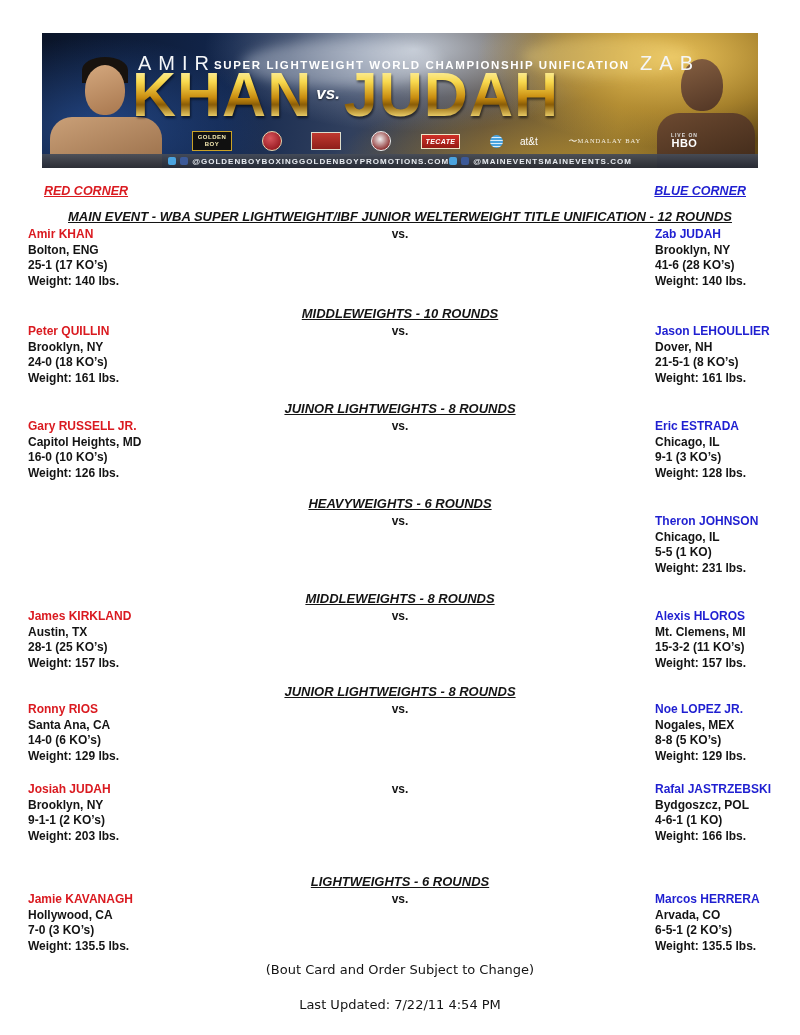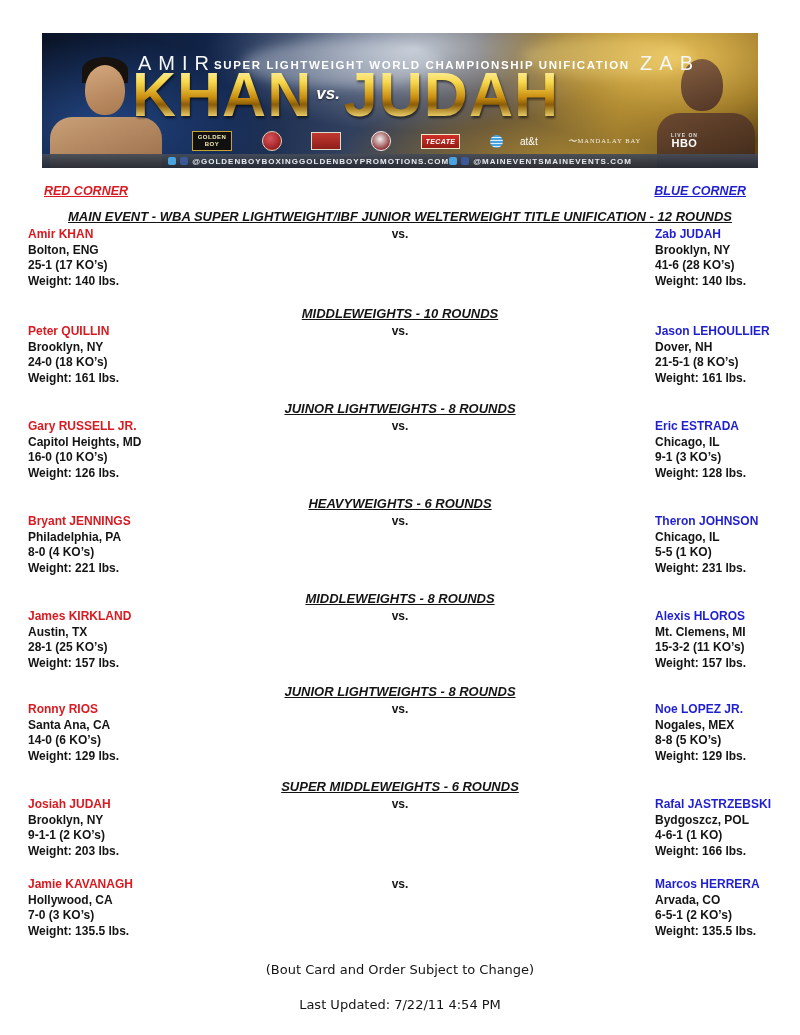--- a/index.html
+++ b/index.html
@@ -232,26 +232,20 @@
         <div>Chicago, IL</div>
         <div>9-1 (3 KO’s)</div>
         <div>Weight: 128 lbs.</div>
       </div>
     </div>
   </section>
 
   <section class="bout" style="top:496px;">
     <div class="bout-header">HEAVYWEIGHTS - 6 ROUNDS</div>
     <div class="bout-row">
-      <div class="fighter red">
-        <div class="f-name">Bryant JENNINGS</div>
-        <div>Philadelphia, PA</div>
-        <div>8-0 (4 KO’s)</div>
-        <div>Weight: 221 lbs.</div>
-      </div>
       <div class="vs">vs.</div>
       <div class="fighter blue">
         <div class="f-name">Theron JOHNSON</div>
         <div>Chicago, IL</div>
         <div>5-5 (1 KO)</div>
         <div>Weight: 231 lbs.</div>
       </div>
     </div>
   </section>
 
@@ -287,39 +281,39 @@
       <div class="fighter blue">
         <div class="f-name">Noe LOPEZ JR.</div>
         <div>Nogales, MEX</div>
         <div>8-8 (5 KO’s)</div>
         <div>Weight: 129 lbs.</div>
       </div>
     </div>
   </section>
 
   <section class="bout" style="top:779px;">
-    <div class="bout-header">SUPER MIDDLEWEIGHTS - 6 ROUNDS</div>
     <div class="bout-row">
       <div class="fighter red">
         <div class="f-name">Josiah JUDAH</div>
         <div>Brooklyn, NY</div>
         <div>9-1-1 (2 KO’s)</div>
         <div>Weight: 203 lbs.</div>
       </div>
       <div class="vs">vs.</div>
       <div class="fighter blue">
         <div class="f-name">Rafal JASTRZEBSKI</div>
         <div>Bydgoszcz, POL</div>
         <div>4-6-1 (1 KO)</div>
         <div>Weight: 166 lbs.</div>
       </div>
     </div>
   </section>
 
   <section class="bout" style="top:874px;">
+    <div class="bout-header">LIGHTWEIGHTS - 6 ROUNDS</div>
     <div class="bout-row">
       <div class="fighter red">
         <div class="f-name">Jamie KAVANAGH</div>
         <div>Hollywood, CA</div>
         <div>7-0 (3 KO’s)</div>
         <div>Weight: 135.5 lbs.</div>
       </div>
       <div class="vs">vs.</div>
       <div class="fighter blue">
         <div class="f-name">Marcos HERRERA</div>

